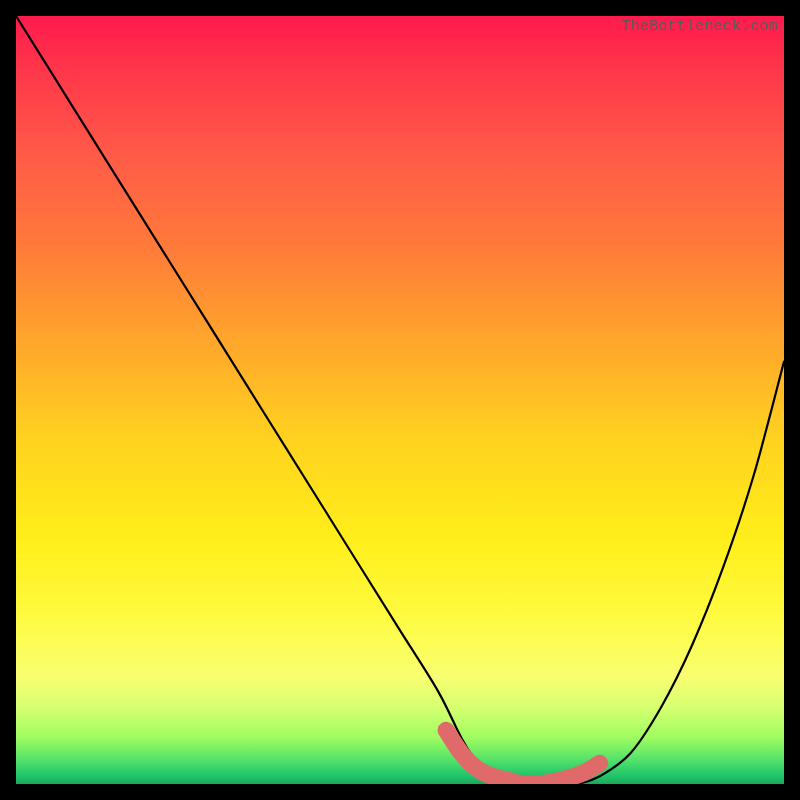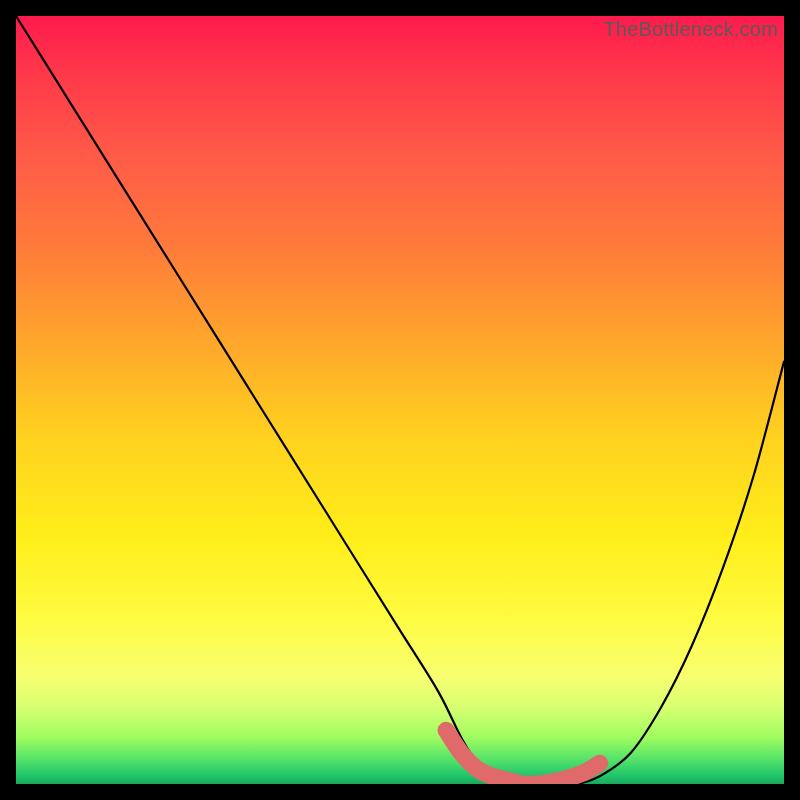--- a/index.html
+++ b/index.html
@@ -40,24 +40,25 @@
       #4fe06a 97%,
       #1fc46a 99%,
       #1aa85a 100%
     );
   }
   .watermark {
     position: absolute;
     top: 2px;
     right: 6px;
     color: #5a5a5a;
-    font-size: 20px;
+    font-size: 15px;
     font-weight: 500;
     letter-spacing: 0.2px;
     user-select: none;
+    font-family: Liberation Mono, monospace;
   }
   svg { display: block; }
 </style>
 </head>
 <body>
 
 <div class="frame">
 
   <div class="plot">
 

